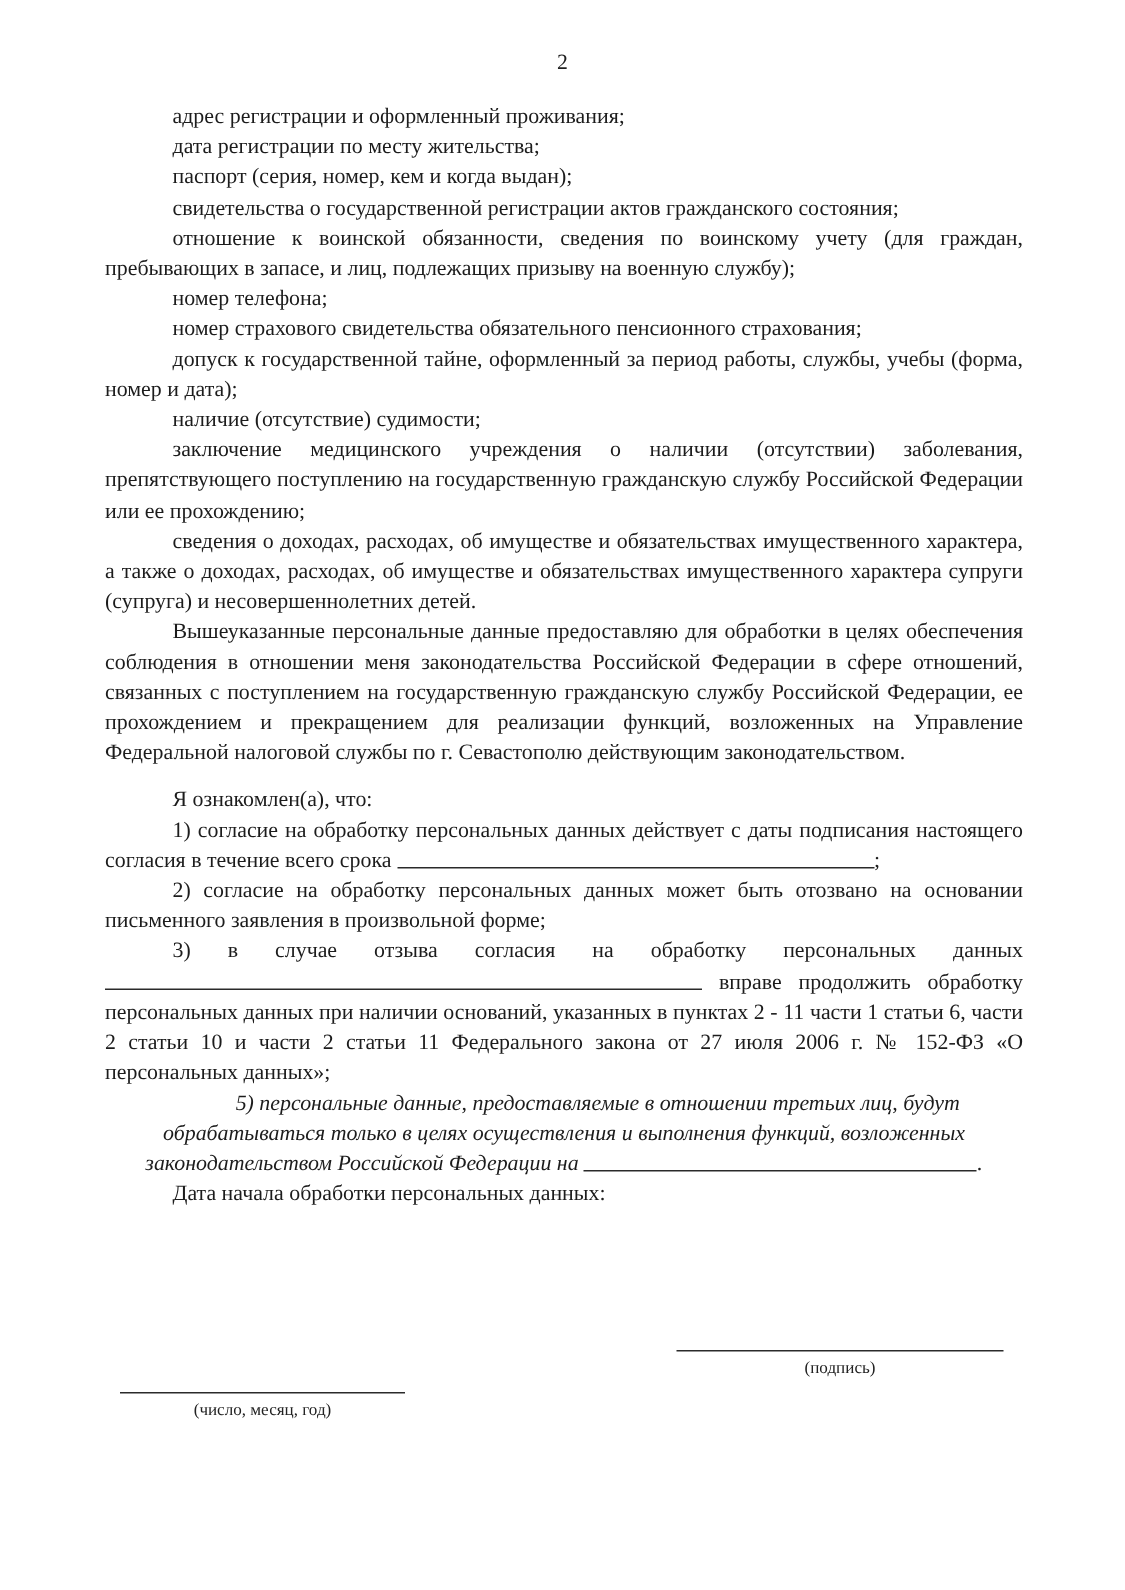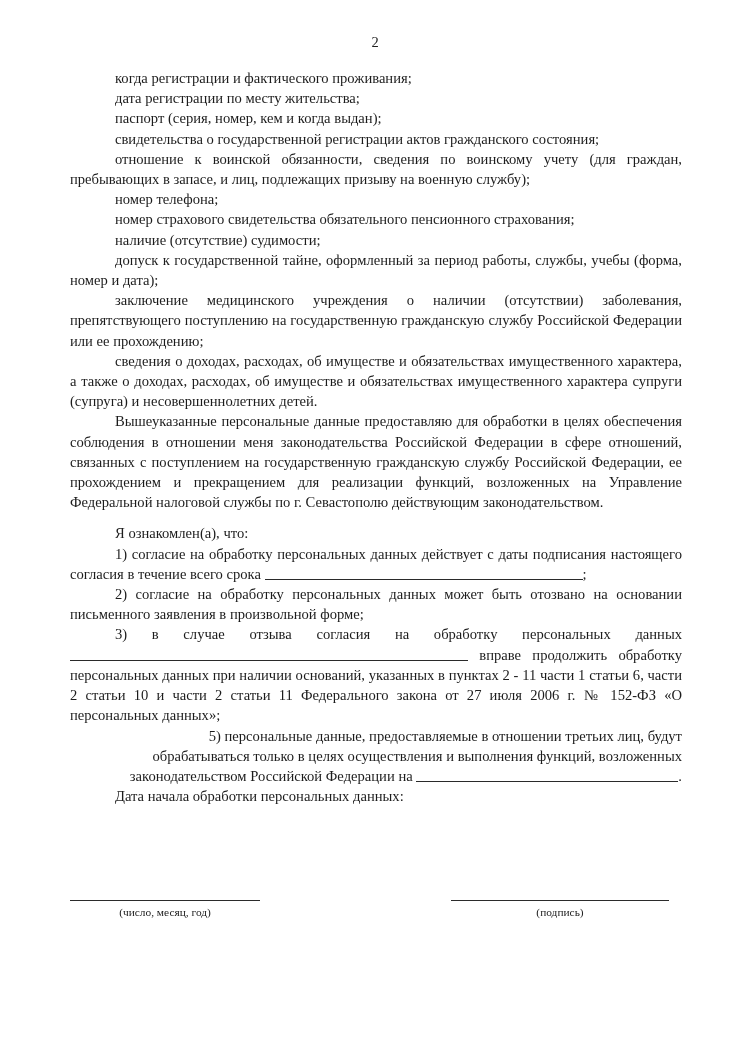--- a/index.html
+++ b/index.html
@@ -37,21 +37,22 @@
     font-size: 14.6px;
     line-height: 20.2px;
     text-align: justify;
     text-justify: inter-word;
     color: #1c1c1c;
   }
   p.ind {
     text-indent: 45px;
   }
   p.lastline-left {
-    text-align: right;
+    text-align: center;
+    font-style: italic;
   }
   
   .fill {
     display: inline-block;
     border-bottom: 1px solid #2a2a2a;
     vertical-align: baseline;
     height: 0.95em;
     margin-bottom: -1px;
   }
   .gap-1 { width: 318px; }
@@ -66,21 +67,21 @@
     position: absolute;
     left: 70px;
     top: 900px;
     width: 612px;
     height: 60px;
   }
   .sign-col {
     position: absolute;
     top: 0;
   }
-  .sign-col.left  { left: 0;   width: 190px; }
+  .sign-col.left  { left: 10px;   width: 190px; margin-top: 28px; }
   .sign-col.right { left: 381px; width: 218px; }
   .sign-line {
     border-top: 1px solid #2b2b2b;
     width: 100%;
     height: 0;
   }
   .sign-caption {
     margin-top: 4px;
     text-align: center;
     font-size: 11.4px;
@@ -90,29 +91,29 @@
 </style>
 </head>
 <body>
 
 <div class="page">
 
   <div class="page-number">2</div>
 
   <div class="body-block">
 
-    <p class="par ind">когда регистрации и фактического проживания;</p>
+    <p class="par ind">адрес регистрации и оформленный проживания;</p>
     <p class="par ind">дата регистрации по месту жительства;</p>
     <p class="par ind">паспорт (серия, номер, кем и когда выдан);</p>
     <p class="par ind">свидетельства о государственной регистрации актов гражданского состояния;</p>
     <p class="par ind">отношение к воинской обязанности, сведения по воинскому учету (для граждан, пребывающих в запасе, и лиц, подлежащих призыву на военную службу);</p>
     <p class="par ind">номер телефона;</p>
     <p class="par ind">номер страхового свидетельства обязательного пенсионного страхования;</p>
+    <p class="par ind">допуск к государственной тайне, оформленный за период работы, службы, учебы (форма, номер и дата);</p>
     <p class="par ind">наличие (отсутствие) судимости;</p>
-    <p class="par ind">допуск к государственной тайне, оформленный за период работы, службы, учебы (форма, номер и дата);</p>
     <p class="par ind">заключение медицинского учреждения о наличии (отсутствии) заболевания, препятствующего поступлению на государственную гражданскую  службу Российской Федерации или ее прохождению;</p>
     <p class="par ind">сведения о доходах, расходах, об имуществе и обязательствах имущественного характера, а также о доходах, расходах, об имуществе и обязательствах имущественного характера супруги (супруга) и несовершеннолетних детей.</p>
 
     <p class="par ind">Вышеуказанные персональные данные предоставляю для обработки в целях обеспечения соблюдения в отношении меня законодательства Российской Федерации в сфере отношений, связанных с поступлением на государственную гражданскую службу Российской Федерации, ее прохождением и прекращением для реализации функций, возложенных на Управление Федеральной налоговой службы по г. Севастополю действующим законодательством.</p>
 
     <div class="spacer-sm"></div>
 
     <p class="par ind">Я ознакомлен(а), что:</p>
 
     <p class="par ind"><span>1) согласие на обработку персональных данных действует с даты подписания настоящего согласия в течение всего срока</span> <span class="fill gap-1"></span><span>;</span></p>

